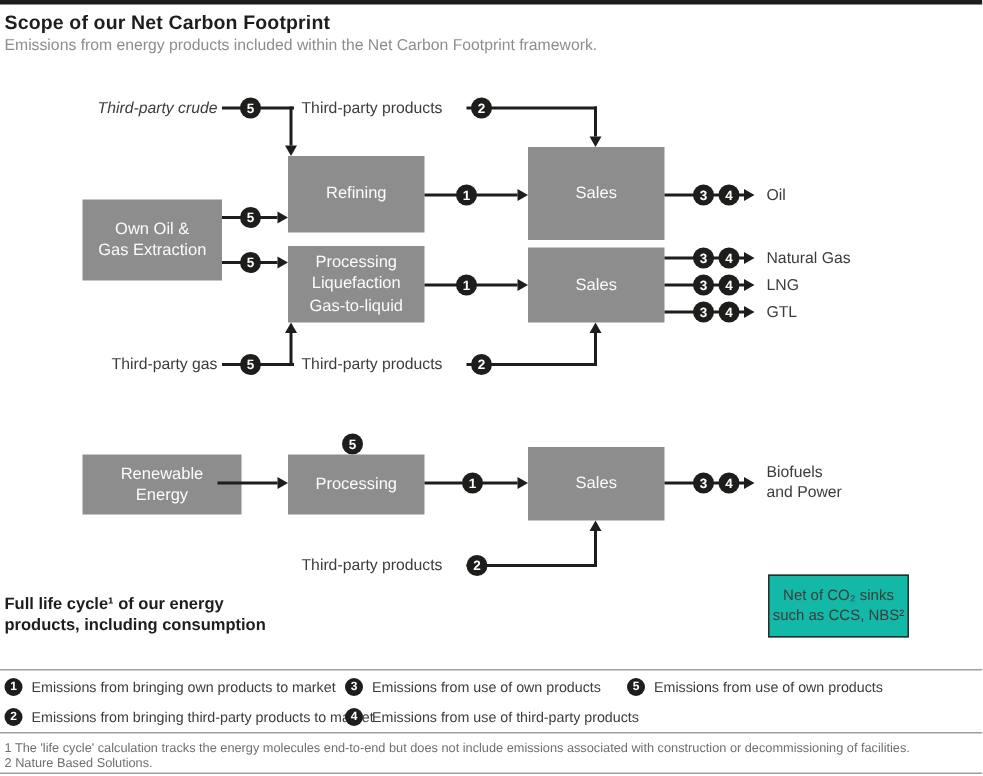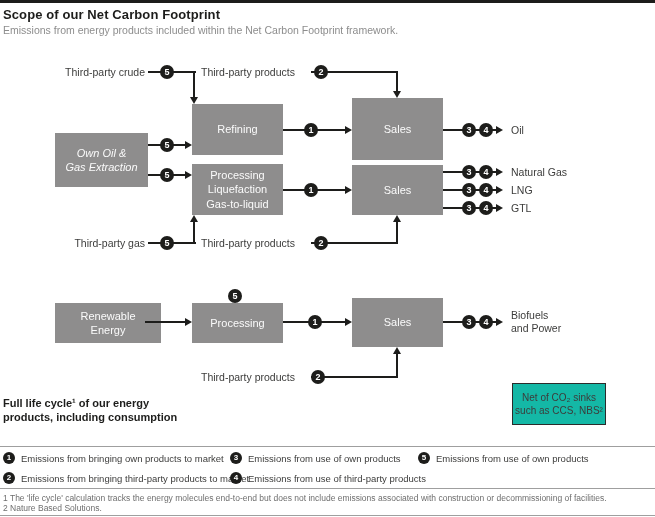--- a/index.html
+++ b/index.html
@@ -43,33 +43,33 @@
 </style>
 </head>
 <body>
 
 <div id="stage">
 
   <div class="abs topbar"></div>
   <div class="abs title">Scope of our Net Carbon Footprint</div>
   <div class="abs subtitle">Emissions from energy products included within the Net Carbon Footprint framework.</div>
 
-  <div class="abs lbl r" style="left:45px;top:66px;width:100px;">Third-party crude</div>
+  <div class="abs lbl r" style="left:45px;top:66px;width:100px;font-style:italic;">Third-party crude</div>
   <div class="abs hline" style="left:148px;top:71px;width:48px;"></div>
   <div class="abs vline" style="left:193px;top:71px;height:26px;"></div>
   <div class="abs arr-d" style="left:190px;top:97px;"></div>
   <div class="abs badge" style="left:160px;top:65px;">5</div>
 
   <div class="abs lbl" style="left:201px;top:66px;">Third-party products</div>
   <div class="abs hline" style="left:311px;top:71px;width:87px;"></div>
   <div class="abs vline" style="left:396px;top:71px;height:20px;"></div>
   <div class="abs arr-d" style="left:393px;top:91px;"></div>
   <div class="abs badge" style="left:314px;top:65px;">2</div>
 
-  <div class="abs node" style="left:55px;top:133px;width:93px;height:54px;font-style:italic;">Own Oil &amp;
+  <div class="abs node" style="left:55px;top:133px;width:93px;height:54px;">Own Oil &amp;
 Gas Extraction</div>
   <div class="abs hline" style="left:148px;top:144px;width:37px;"></div>
   <div class="abs arr-r" style="left:185px;top:141px;"></div>
   <div class="abs badge" style="left:160px;top:138px;">5</div>
   <div class="abs hline" style="left:148px;top:174px;width:37px;"></div>
   <div class="abs arr-r" style="left:185px;top:171px;"></div>
   <div class="abs badge" style="left:160px;top:168px;">5</div>
 
   <div class="abs node" style="left:192px;top:104px;width:91px;height:51px;">Refining</div>
   <div class="abs node" style="left:192px;top:164px;width:91px;height:51px;">Processing

